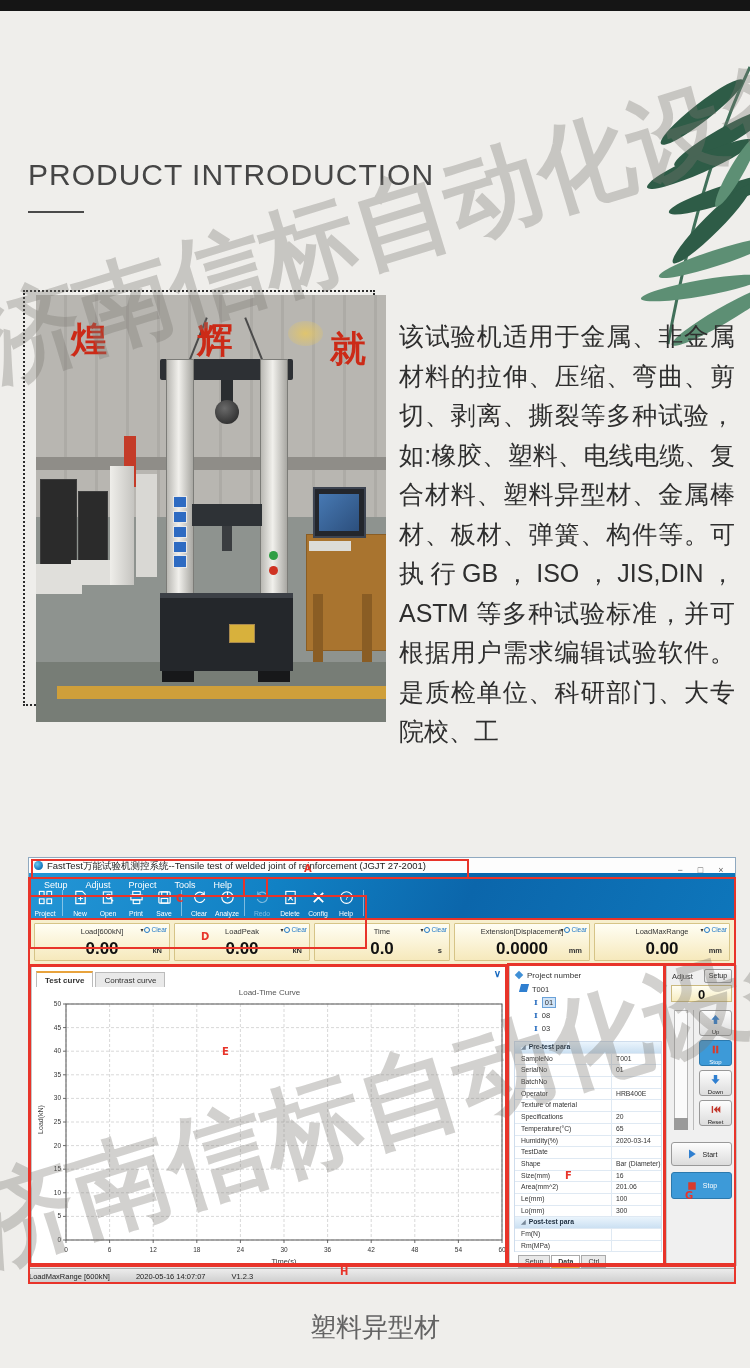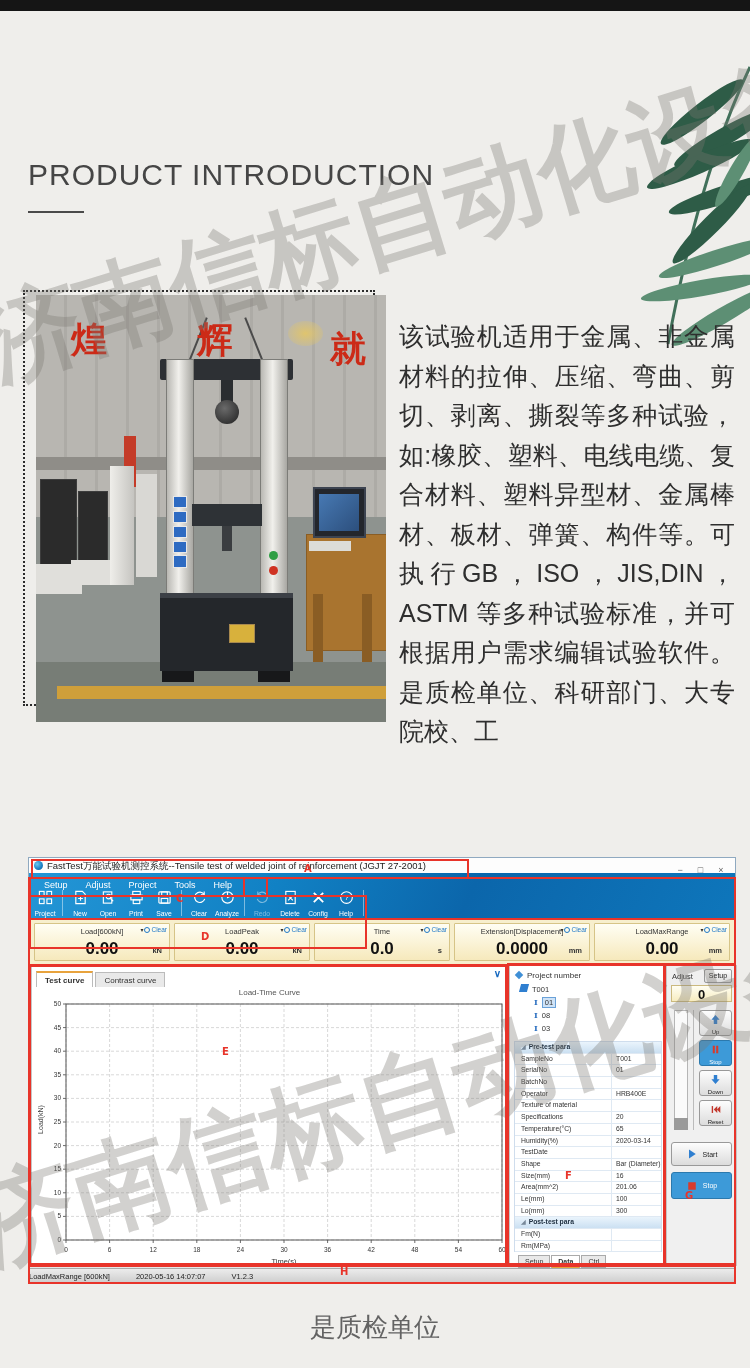--- a/index.html
+++ b/index.html
@@ -604,14 +604,14 @@
       <span class="rletter" style="left: 201px; top: 931px;">D</span>
       <span class="rletter" style="left: 222px; top: 1046px;">E</span>
       <span class="rletter" style="left: 565px; top: 1170px;">F</span>
       <span class="rletter" style="left: 685px; top: 1190px;">G</span>
       <span class="rletter" style="left: 340px; top: 1266px;">H</span>
     </div>
 
   <div class="wm wm1">济南信标自动化设备</div>
   <div class="wm wm2">济南信标自动化设备</div>
 
-  <div class="footer">是质检单位</div>
+  <div class="footer">塑料异型材</div>
 </div>
 
 </body></html>

